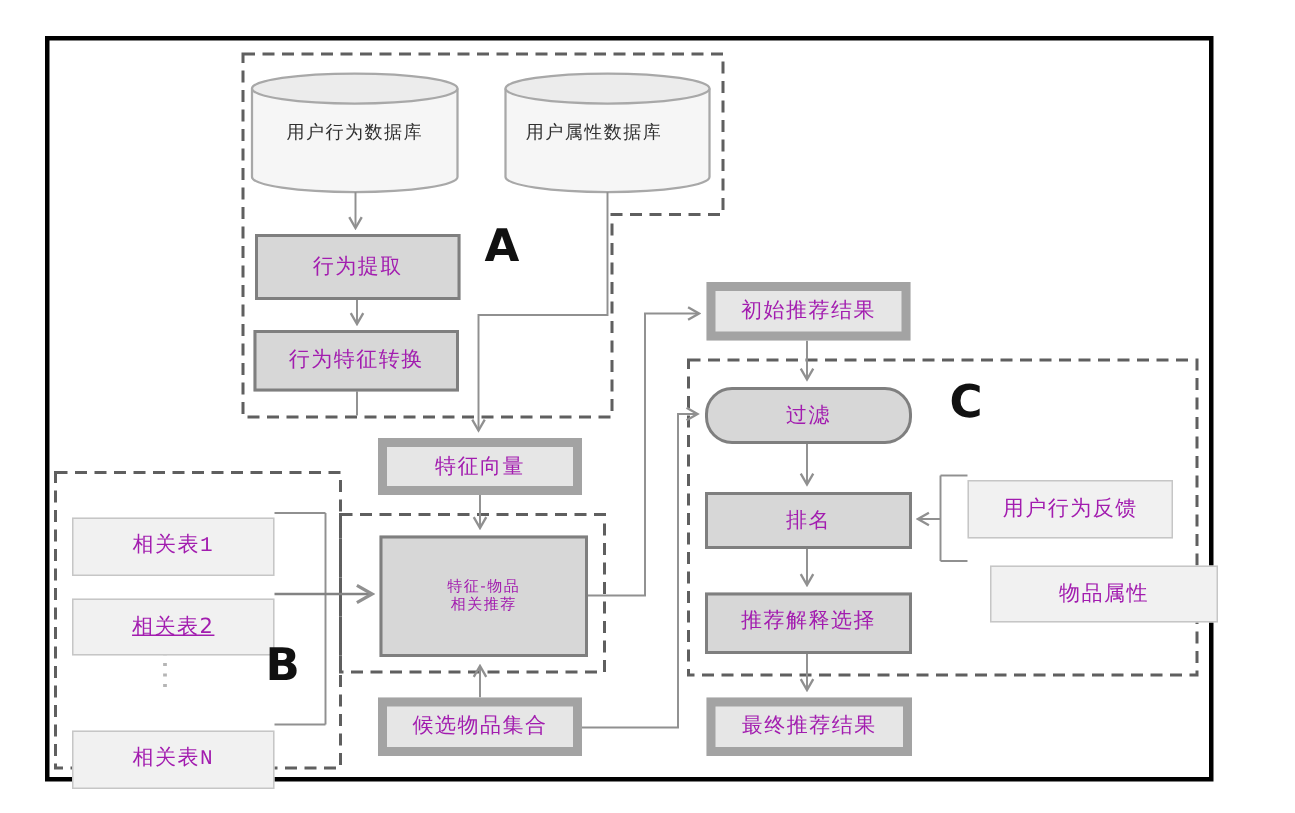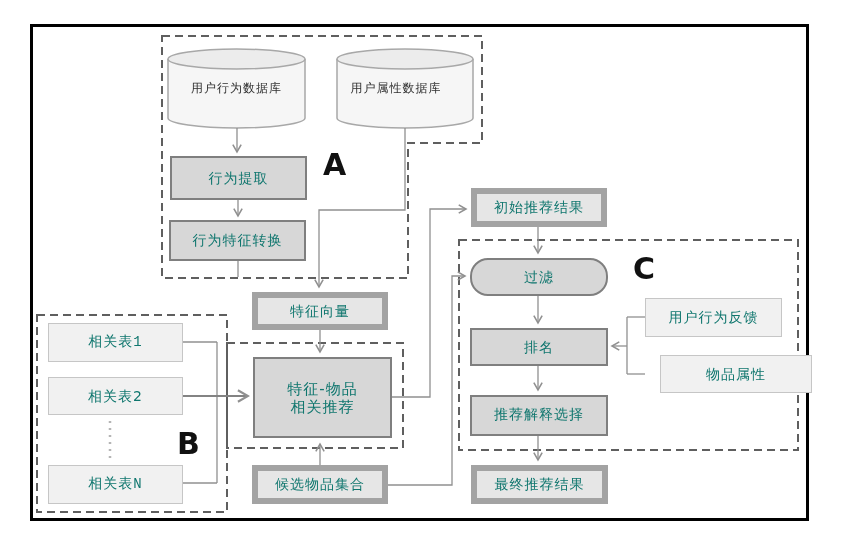--- a/index.html
+++ b/index.html
@@ -2,27 +2,27 @@
 <html><head>
 <meta charset="utf-8">
 <style>
   html,body{margin:0;padding:0;background:#fff;}
   .stage{position:relative;width:863px;height:542px;background:#fff;overflow:hidden;
          font-family:"DejaVu Sans","Liberation Sans",sans-serif;}
   .frame{position:absolute;left:30px;top:24px;width:779px;height:497px;
          border:3px solid #000;box-sizing:border-box;background:#fff;}
   svg.wires{position:absolute;left:0;top:0;width:863px;height:542px;}
   .node{position:absolute;box-sizing:border-box;display:flex;align-items:center;justify-content:center;
-        text-align:center;color:#0f766e;font-size:14px;line-height:1.2;letter-spacing:1px;}
+        text-align:center;color:#a21caf;font-size:14px;line-height:1.2;letter-spacing:1px;}
   .dark{background:#d7d7d7;border:2px solid #7f7f7f;}
   .mid{background:#e6e6e6;border:6px solid #a3a3a3;}
-  .lightest{background:#f1f1f1;border:1.5px solid #c6c6c6;}
+  .lightest{background:#f1f1f1;border:1.5px solid #c6c6c6;margin-top:22px;}
   .cyl-label{position:absolute;box-sizing:border-box;display:flex;align-items:center;justify-content:center;
         text-align:center;color:#2f2f2f;font-size:12px;letter-spacing:1px;}
-  .two-line{flex-direction:column;font-size:15px;}
+  .two-line{flex-direction:column;font-size:10px;}
   .group-label{position:absolute;font-weight:bold;font-size:30px;color:#111;}
 </style>
 </head>
 <body>
 
 <div class="stage">
   <div class="frame"></div>
 
   <svg class="wires" viewBox="0 0 863 542">
     <defs>
@@ -80,21 +80,21 @@
   <div class="node dark" style="left:470px;top:258px;width:138px;height:38px;border-radius:18px;">过滤</div>
   <div class="node dark" style="left:470px;top:328px;width:138px;height:38px;">排名</div>
   <div class="node dark" style="left:470px;top:395px;width:138px;height:41px;font-family:Liberation Serif, serif;">推荐解释选择</div>
 
   <div class="node mid" style="left:252px;top:292px;width:136px;height:38px;">特征向量</div>
   <div class="node mid" style="left:252px;top:465px;width:136px;height:39px;">候选物品集合</div>
   <div class="node mid" style="left:471px;top:188px;width:136px;height:39px;">初始推荐结果</div>
   <div class="node mid" style="left:471px;top:465px;width:137px;height:39px;">最终推荐结果</div>
 
   <div class="node lightest" style="left:48px;top:323px;width:135px;height:39px;font-family:Liberation Mono, monospace;">相关表1</div>
-  <div class="node lightest" style="left:48px;top:377px;width:135px;height:38px;">相关表2</div>
+  <div class="node lightest" style="left:48px;top:377px;width:135px;height:38px;text-decoration:underline;">相关表2</div>
   <div class="node lightest" style="left:48px;top:465px;width:135px;height:39px;font-family:Liberation Mono, monospace;">相关表N</div>
   <div class="node lightest" style="left:645px;top:298px;width:137px;height:39px;">用户行为反馈</div>
   <div class="node lightest" style="left:660px;top:355px;width:152px;height:38px;">物品属性</div>
 
   <div class="group-label" style="left:323px;top:147px;">A</div>
   <div class="group-label" style="left:177px;top:426px;">B</div>
   <div class="group-label" style="left:633px;top:251px;">C</div>
 </div>
 
 </body></html>

